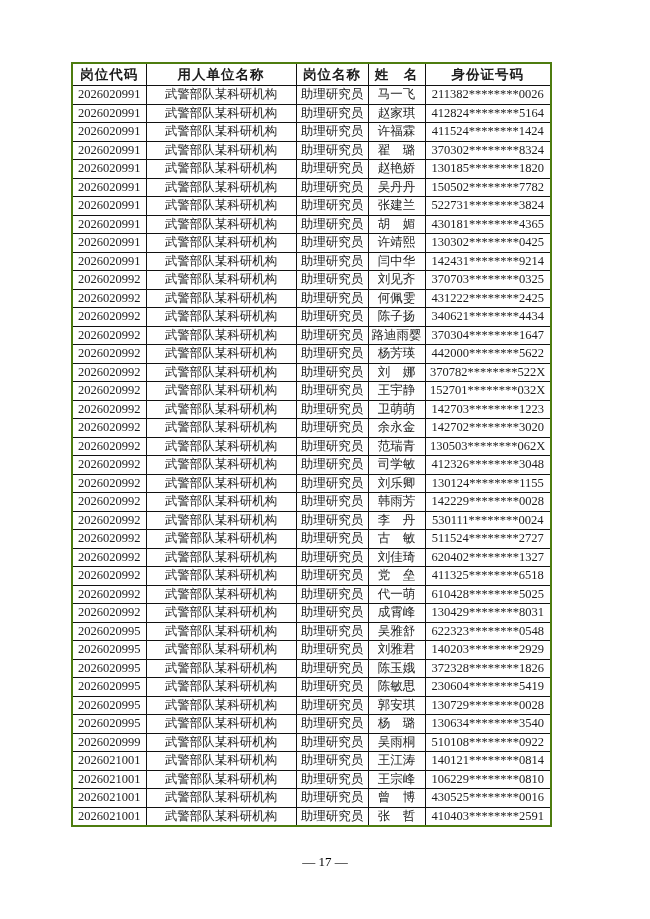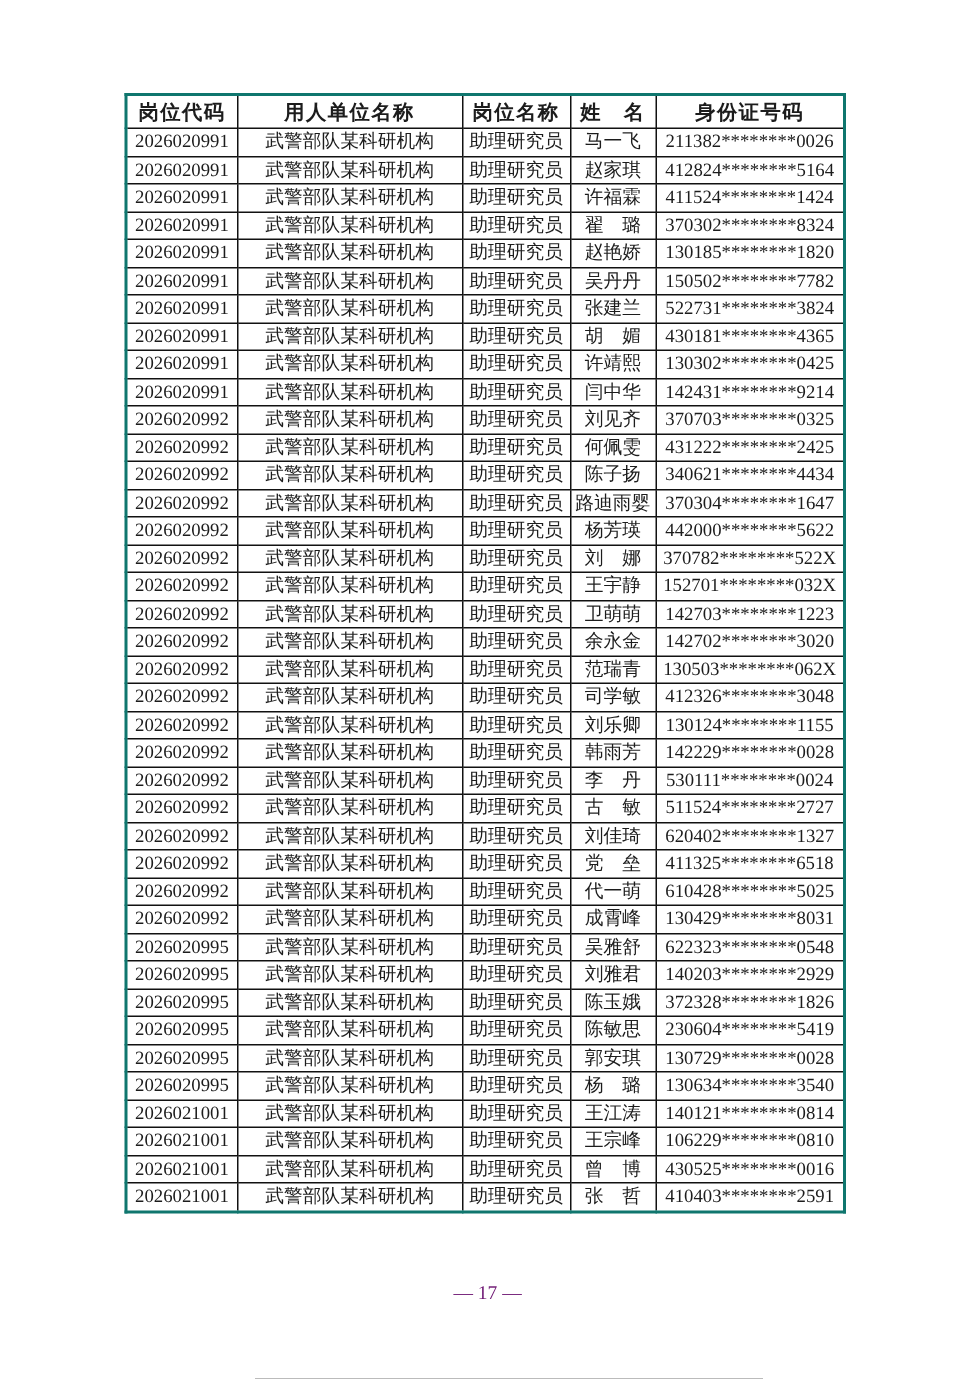--- a/index.html
+++ b/index.html
@@ -7,25 +7,25 @@
     position:relative;
     width:650px;height:919px;
     margin:0 auto;
     background:#ffffff;
     font-family:"Liberation Serif","DejaVu Serif",serif;
     color:#1c1c1c;
     overflow:hidden;
   }
   table.roster{
     position:absolute;
-    left:83px;top:62px;
+    left:71px;top:62px;
     width:479px;
     border-collapse:collapse;
     table-layout:fixed;
-    border:2px solid #0f766e;
+    border:2px solid #4d7c0f;
     padding-left:12px;
   }
   table.roster th, table.roster td{
     border:1px solid #111;
     text-align:center;
     vertical-align:middle;
     padding:0 1px;
     overflow:hidden;
     white-space:nowrap;
   }
@@ -40,21 +40,21 @@
     font-size:12.5px;
   }
   td.c-id{font-size:12px;letter-spacing:0;}
   td.c-code{font-size:12.5px;}
   .page-number{
     position:absolute;
     left:0;top:854px;
     width:100%;
     text-align:center;
     font-size:13px;
-    color:#701a75;
+    color:#000000;
   }
 </style>
 </head>
 <body>
 
 <div class="page">
 
   <table class="roster">
     <colgroup>
       <col style="width:74px">
@@ -312,20 +312,27 @@
           <td class="c-id">130729********0028</td>
         </tr>
         <tr>
           <td class="c-code">2026020995</td>
           <td class="c-org">武警部队某科研机构</td>
           <td class="c-post">助理研究员</td>
           <td class="c-name">杨　璐</td>
           <td class="c-id">130634********3540</td>
         </tr>
         <tr>
+          <td class="c-code">2026020999</td>
+          <td class="c-org">武警部队某科研机构</td>
+          <td class="c-post">助理研究员</td>
+          <td class="c-name">吴雨桐</td>
+          <td class="c-id">510108********0922</td>
+        </tr>
+        <tr>
           <td class="c-code">2026021001</td>
           <td class="c-org">武警部队某科研机构</td>
           <td class="c-post">助理研究员</td>
           <td class="c-name">王江涛</td>
           <td class="c-id">140121********0814</td>
         </tr>
         <tr>
           <td class="c-code">2026021001</td>
           <td class="c-org">武警部队某科研机构</td>
           <td class="c-post">助理研究员</td>

